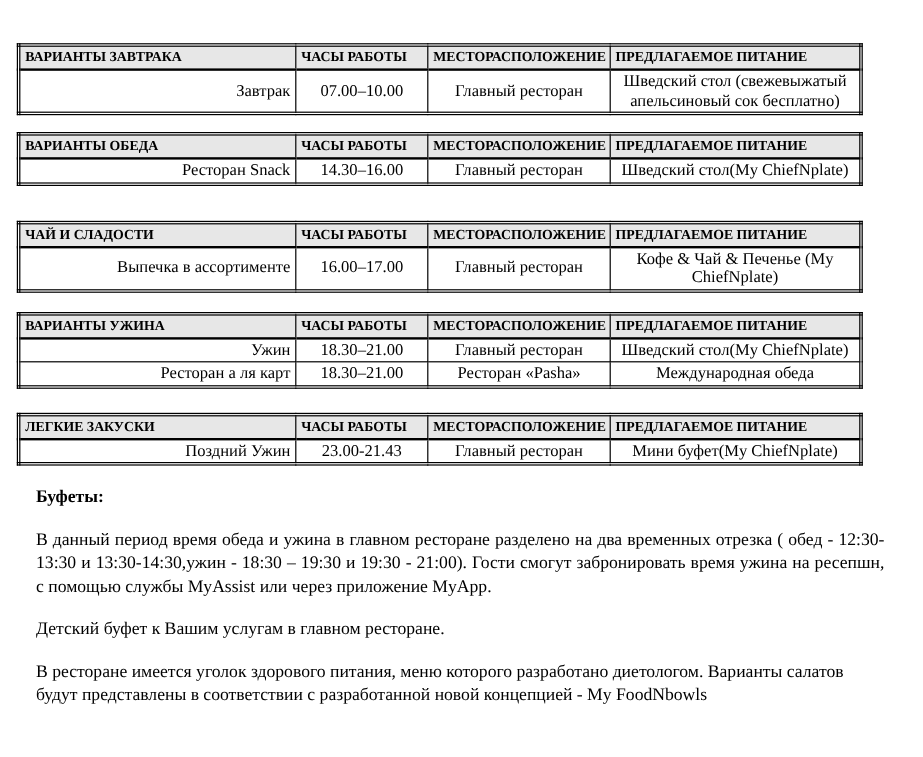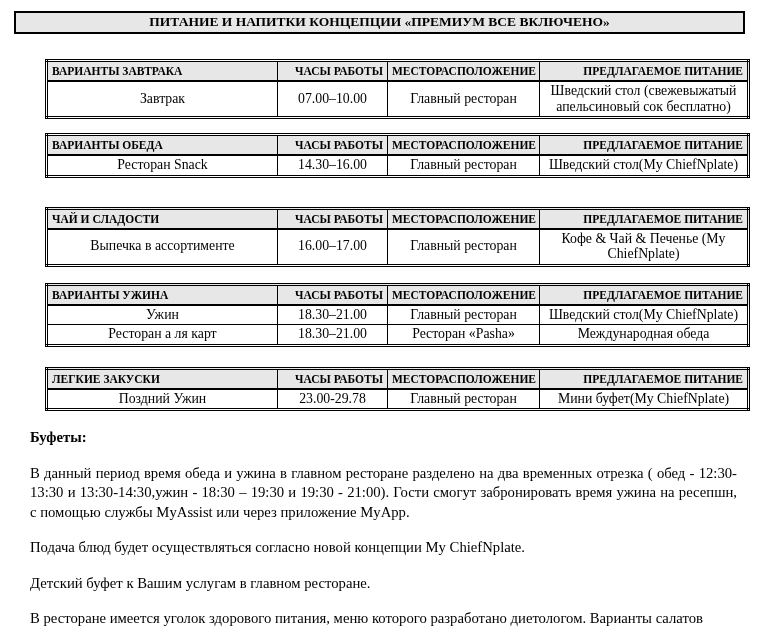--- a/index.html
+++ b/index.html
@@ -26,55 +26,54 @@
     text-align: center;
     font-weight: bold;
     font-size: 13.5px;
     line-height: 16px;
     padding: 1px 0 2px 0;
   }
   table.meal-table {
     border-collapse: collapse;
     width: 702px;
     table-layout: fixed;
-    margin-left: 31px;
   }
   table.meal-table { border: 3px double #000; }
   .mt-1 { margin-top: 25px; }
   .mt-2 { margin-top: 14px; }
   .mt-3 { margin-top: 29px; }
   .mt-4 { margin-top: 16px; }
   .mt-5 { margin-top: 20px; }
   table.meal-table col.c1 { width: 231px; }
   table.meal-table col.c2 { width: 110px; }
   table.meal-table col.c3 { width: 152px; }
   table.meal-table col.c4 { width: 209px; }
   table.meal-table th {
     background: #e7e7e7;
     border: 1px solid #000;
     border-bottom: 2px solid #000;
     font-size: 11.5px;
     font-weight: bold;
     padding: 3px 4px 3px 4px;
-    text-align: right;
+    text-align: left;
     line-height: 12px;
   }
   table.meal-table th.first {
     text-align: left;
   }
   table.meal-table td {
     border: 1px solid #000;
     font-size: 13.8px;
     line-height: 15.5px;
     padding: 1px 4px 2px 4px;
     text-align: center;
     vertical-align: middle;
   }
   table.meal-table td.first {
-    text-align: center;
+    text-align: right;
   }
   .notes {
     margin-top: 17px;
     width: 739px;
     font-size: 14.7px;
     line-height: 19.5px;
   }
   .notes-heading {
     font-weight: bold;
   }
@@ -84,21 +83,20 @@
   .notes p.justified {
     text-align: justify;
     margin-top: 5px;
   }
 </style>
 </head>
 <body>
 
 <div class="page">
 
-  <div class="title-box">ПИТАНИЕ И НАПИТКИ КОНЦЕПЦИИ «ПРЕМИУМ ВСЕ ВКЛЮЧЕНО»</div>
 
   <table class="meal-table mt-1">
     <colgroup>
         <col class="c1">
         <col class="c2">
         <col class="c3">
         <col class="c4">
       </colgroup>
     <thead>
       <tr>
@@ -210,28 +208,27 @@
       <tr>
         <th class="first">ЛЕГКИЕ ЗАКУСКИ</th>
         <th>ЧАСЫ РАБОТЫ</th>
         <th>МЕСТОРАСПОЛОЖЕНИЕ</th>
         <th>ПРЕДЛАГАЕМОЕ ПИТАНИЕ</th>
       </tr>
     </thead>
     <tbody>
       <tr>
         <td class="first">Поздний Ужин</td>
-        <td>23.00-29.78</td>
+        <td>23.00-21.43</td>
         <td>Главный ресторан</td>
         <td>Мини буфет(My ChiefNplate)</td>
       </tr>
     </tbody>
   </table>
 
   <div class="notes">
     <p class="notes-heading">Буфеты:</p>
     <p class="justified">В данный период время  обеда и  ужина в главном ресторане разделено на два временных отрезка ( обед - 12:30-13:30 и 13:30-14:30,ужин - 18:30 – 19:30 и 19:30 - 21:00). Гости смогут забронировать время ужина на ресепшн, с помощью службы MyAssist или через приложение MyApp.</p>
-    <p>Подача блюд будет осуществляться согласно новой концепции My ChiefNplate.</p>
     <p>Детский буфет к Вашим услугам в главном ресторане.</p>
     <p>В ресторане имеется уголок здорового питания, меню которого разработано диетологом. Варианты салатов будут представлены в соответствии с разработанной новой концепцией - My FoodNbowls</p>
   </div>
 
 </div>
 
 </body></html>

